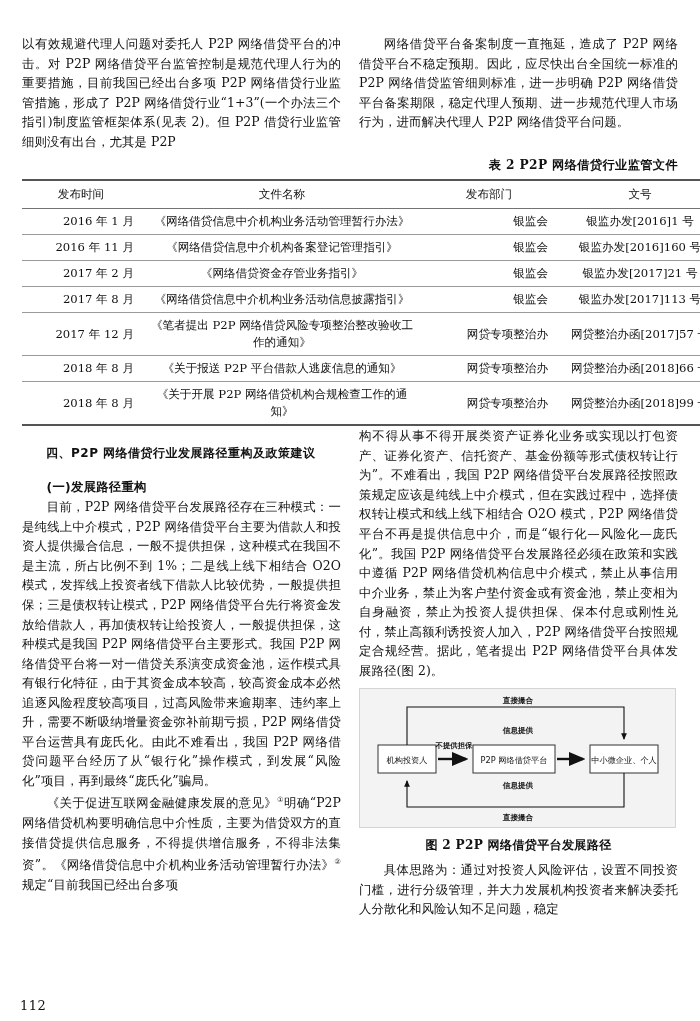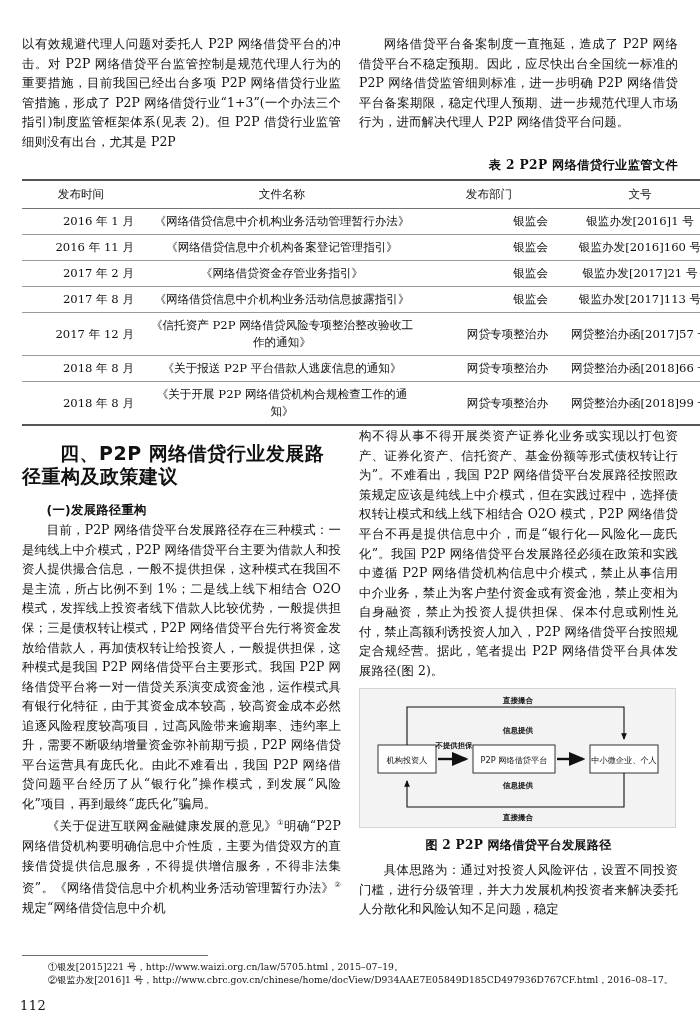--- a/index.html
+++ b/index.html
@@ -70,21 +70,21 @@
   .c-name{width:272px;text-align:center;padding-left:10px;
           border-left:1px solid #9a9a9a;border-right:1px solid #9a9a9a;}
   .c-dept{width:118px;text-align:right;border-right:1px solid #9a9a9a;}
   .c-no{width:160px;text-align:center;}
   thead .c-name{border-left:1px solid #6d6d6d;border-right:1px solid #6d6d6d;}
   thead .c-dept{border-right:1px solid #6d6d6d;}
 
   
   h2.sec{
     font-family:"DejaVu Sans","Liberation Sans",sans-serif;
-    font-size:19px;
+    font-size:12px;
     font-weight:bold;
     margin:16px 0 0 0;
     line-height:23px;
     text-indent:2em;
     letter-spacing:0.5px;
   }
   h3.sub{
     font-family:"DejaVu Sans","Liberation Sans",sans-serif;
     font-size:12.3px;
     font-weight:bold;
@@ -183,21 +183,21 @@
           <td class="c-no">银监办发[2017]21 号</td>
         </tr>
         <tr>
           <td class="c-time">2017 年 8 月</td>
           <td class="c-name">《网络借贷信息中介机构业务活动信息披露指引》</td>
           <td class="c-dept">银监会</td>
           <td class="c-no">银监办发[2017]113 号</td>
         </tr>
         <tr>
           <td class="c-time">2017 年 12 月</td>
-          <td class="c-name">《信托资产 P2P 网络借贷风险专项整治整改验收工作的通知》</td>
+          <td class="c-name">《笔者提出 P2P 网络借贷风险专项整治整改验收工作的通知》</td>
           <td class="c-dept">网贷专项整治办</td>
           <td class="c-no">网贷整治办函[2017]57 号</td>
         </tr>
         <tr>
           <td class="c-time">2018 年 8 月</td>
           <td class="c-name">《关于报送 P2P 平台借款人逃废信息的通知》</td>
           <td class="c-dept">网贷专项整治办</td>
           <td class="c-no">网贷整治办函[2018]66 号</td>
         </tr>
         <tr>
@@ -209,21 +209,21 @@
       </tbody>
     </table>
   </div>
 
   <div class="cols">
 
     <div class="col">
       <h2 class="sec">四、P2P 网络借贷行业发展路径重构及政策建议</h2>
       <h3 class="sub">(一)发展路径重构</h3>
       <p class="body indent">目前，P2P 网络借贷平台发展路径存在三种模式：一是纯线上中介模式，P2P 网络借贷平台主要为借款人和投资人提供撮合信息，一般不提供担保，这种模式在我国不是主流，所占比例不到 1%；二是线上线下相结合 O2O 模式，发挥线上投资者线下借款人比较优势，一般提供担保；三是债权转让模式，P2P 网络借贷平台先行将资金发放给借款人，再加债权转让给投资人，一般提供担保，这种模式是我国 P2P 网络借贷平台主要形式。我国 P2P 网络借贷平台将一对一借贷关系演变成资金池，运作模式具有银行化特征，由于其资金成本较高，较高资金成本必然追逐风险程度较高项目，过高风险带来逾期率、违约率上升，需要不断吸纳增量资金弥补前期亏损，P2P 网络借贷平台运营具有庞氏化。由此不难看出，我国 P2P 网络借贷问题平台经历了从“银行化”操作模式，到发展“风险化”项目，再到最终“庞氏化”骗局。</p>
-      <p class="body indent"><span>《关于促进互联网金融健康发展的意见》</span><sup>①</sup><span>明确“P2P 网络借贷机构要明确信息中介性质，主要为借贷双方的直接借贷提供信息服务，不得提供增信服务，不得非法集资”。《网络借贷信息中介机构业务活动管理暂行办法》</span><sup>②</sup><span>规定“网络借贷信息中介机</span></p>
+      <p class="body indent"><span>《关于促进互联网金融健康发展的意见》</span><sup>①</sup><span>明确“P2P 网络借贷机构要明确信息中介性质，主要为借贷双方的直接借贷提供信息服务，不得提供增信服务，不得非法集资”。《网络借贷信息中介机构业务活动管理暂行办法》</span><sup>②</sup><span>规定“目前我国已经出台多项</span></p>
     </div>
 
     <div class="col">
       <p class="body">构不得从事不得开展类资产证券化业务或实现以打包资产、证券化资产、信托资产、基金份额等形式债权转让行为”。不难看出，我国 P2P 网络借贷平台发展路径按照政策规定应该是纯线上中介模式，但在实践过程中，选择债权转让模式和线上线下相结合 O2O 模式，P2P 网络借贷平台不再是提供信息中介，而是“银行化—风险化—庞氏化”。我国 P2P 网络借贷平台发展路径必须在政策和实践中遵循 P2P 网络借贷机构信息中介模式，禁止从事信用中介业务，禁止为客户垫付资金或有资金池，禁止变相为自身融资，禁止为投资人提供担保、保本付息或刚性兑付，禁止高额利诱投资人加入，P2P 网络借贷平台按照规定合规经营。据此，笔者提出 P2P 网络借贷平台具体发展路径(图 2)。</p>
 
       <div class="figure">
         <svg class="fig-svg" width="300" height="128" viewBox="0 0 300 128">
           <defs>
             <marker id="ah" markerWidth="7" markerHeight="7" refX="6" refY="3" orient="auto">
               <path d="M0,0 L7,3 L0,6 z" fill="#111"></path>
@@ -254,20 +254,15 @@
           <text x="150" y="93" font-size="7.6" text-anchor="middle" fill="#111" font-weight="bold" font-family="DejaVu Sans, Liberation Sans, sans-serif">信息提供</text>
           <text x="150" y="125" font-size="7.6" text-anchor="middle" fill="#111" font-weight="bold" font-family="DejaVu Sans, Liberation Sans, sans-serif">直接撮合</text>
         </svg>
       </div>
 
       <div class="fig-caption">图 2    P2P 网络借贷平台发展路径</div>
       <p class="body indent">具体思路为：通过对投资人风险评估，设置不同投资门槛，进行分级管理，并大力发展机构投资者来解决委托人分散化和风险认知不足问题，稳定</p>
     </div>
   </div>
 
-  <div class="footnotes">
-    <div class="fn-rule"></div>
-    <p class="fn">①银发[2015]221 号，http://www.waizi.org.cn/law/5705.html，2015–07–19。</p>
-    <p class="fn">②银监办发[2016]1 号，http://www.cbrc.gov.cn/chinese/home/docView/D934AAE7E05849D185CD497936D767CF.html，2016–08–17。</p>
-  </div>
 
   <div class="folio">112</div>
 </div>
 
 </body></html>

